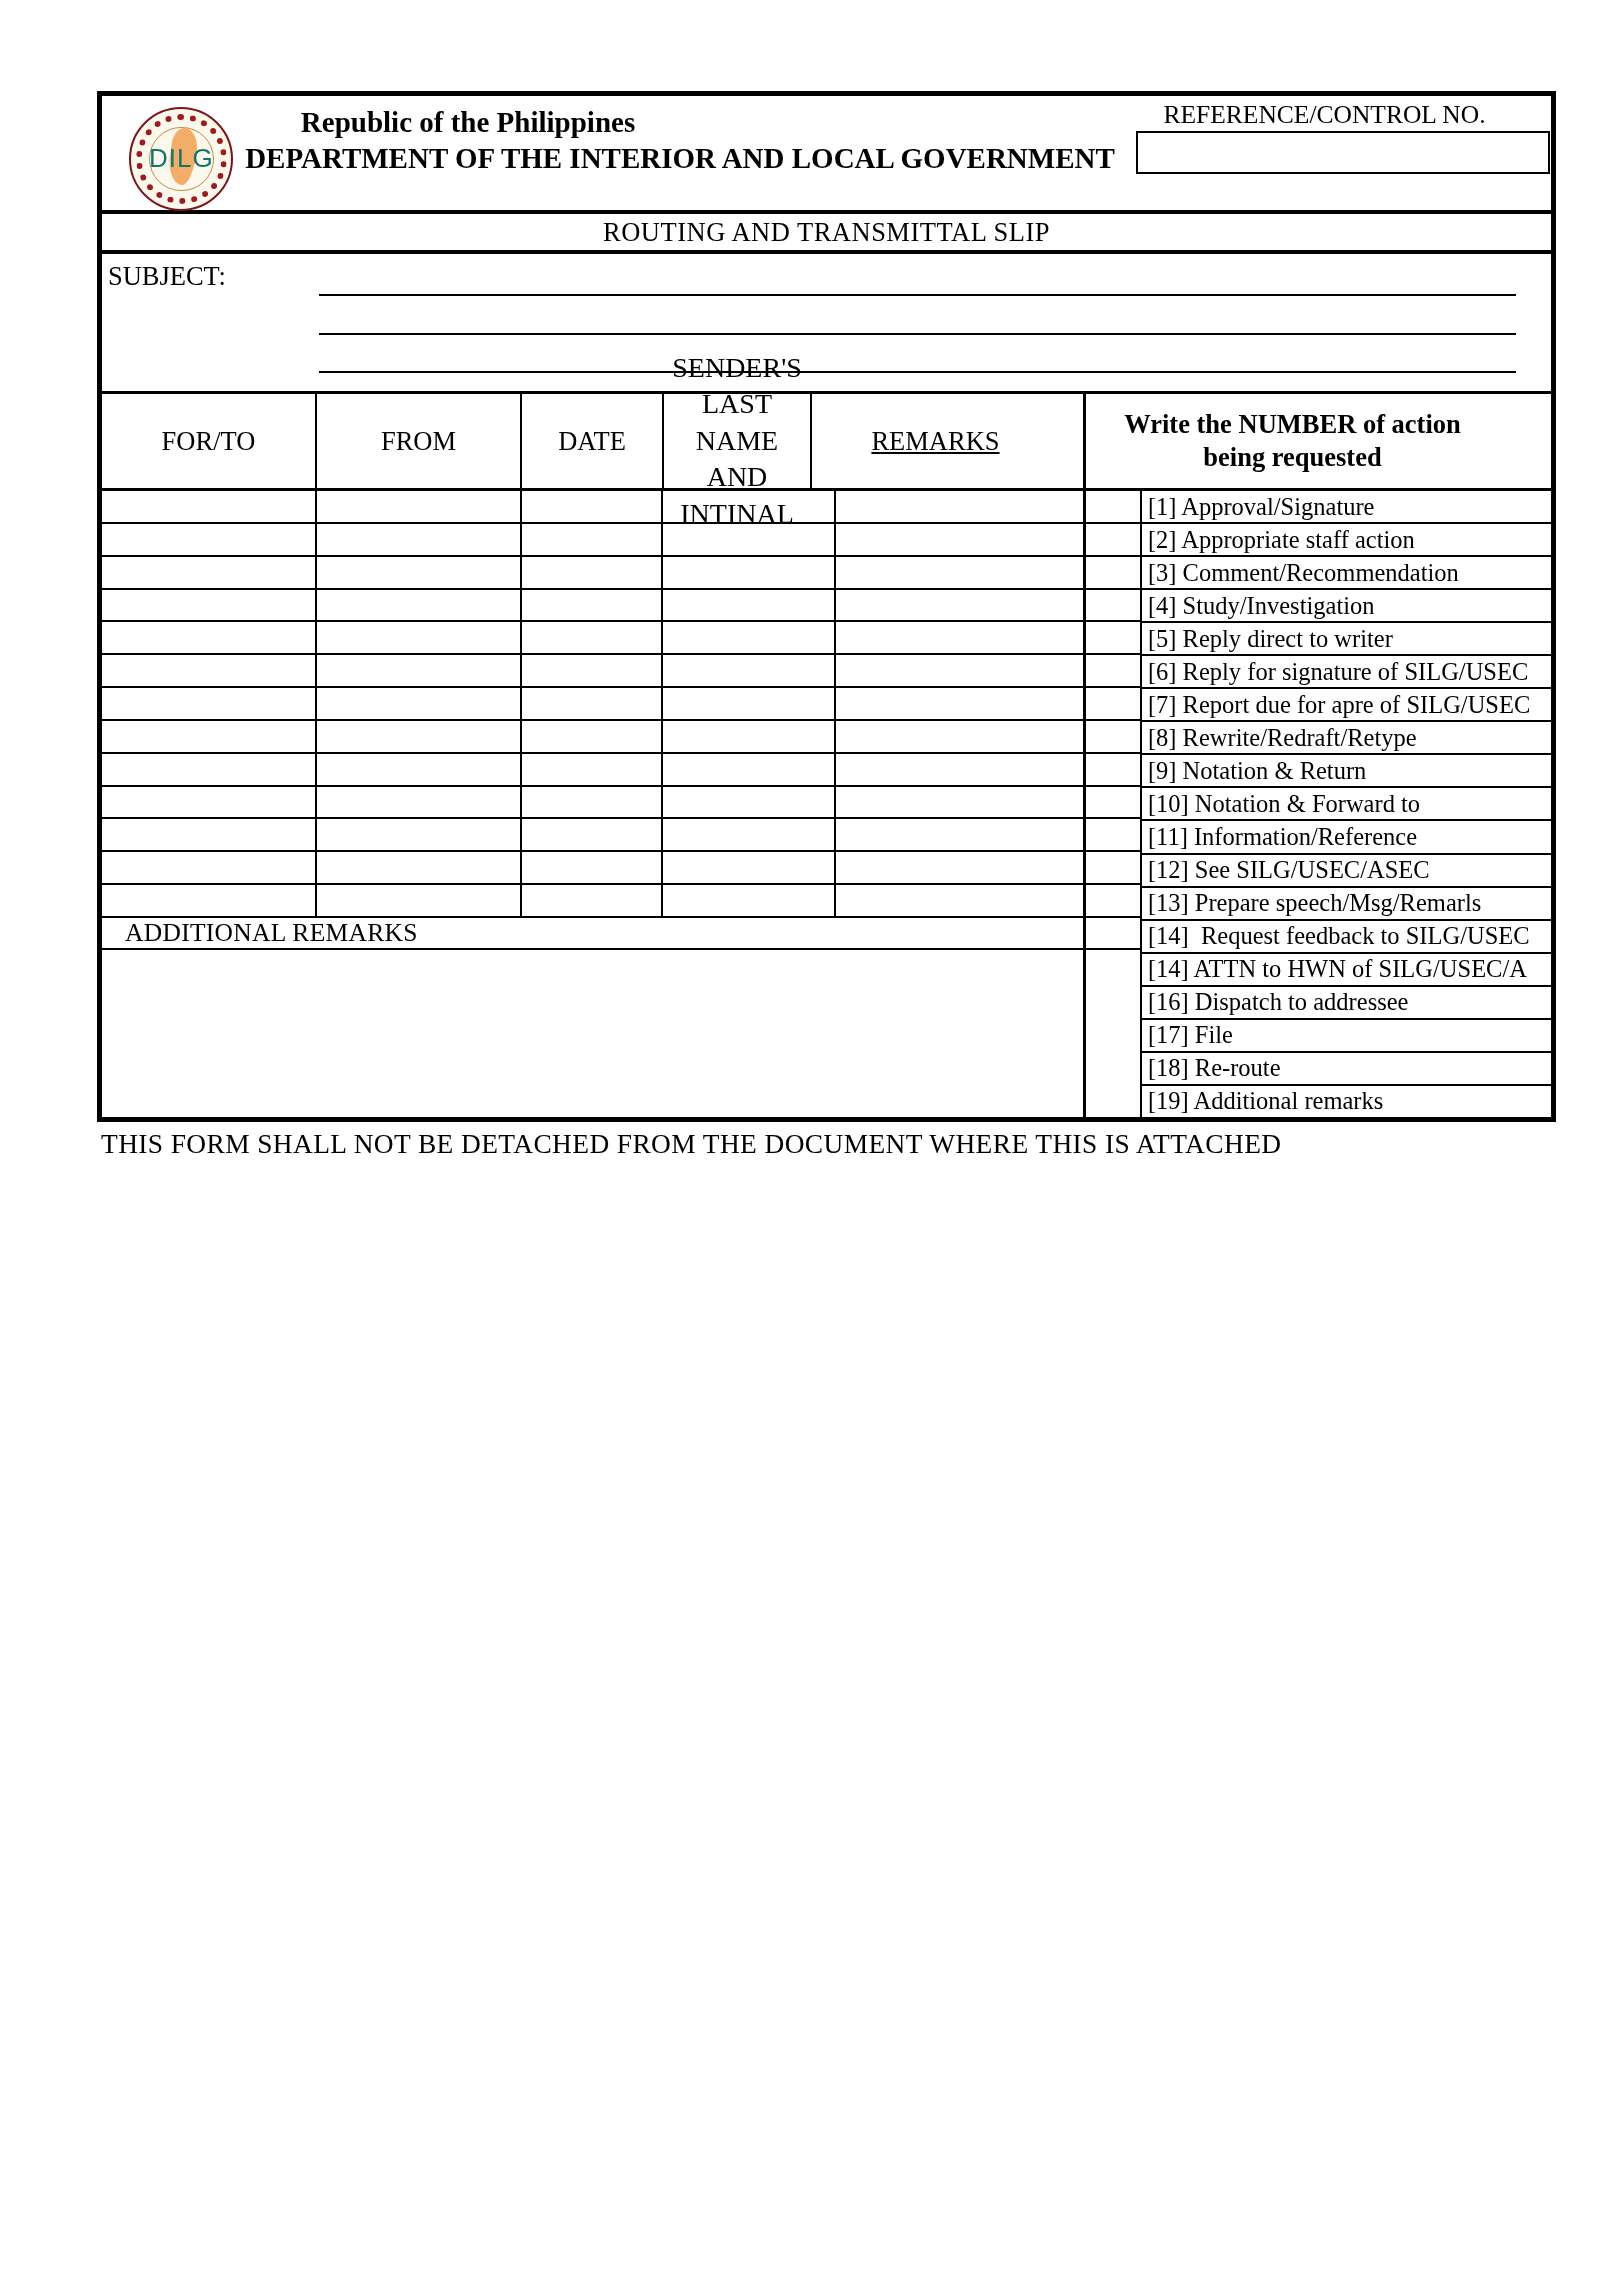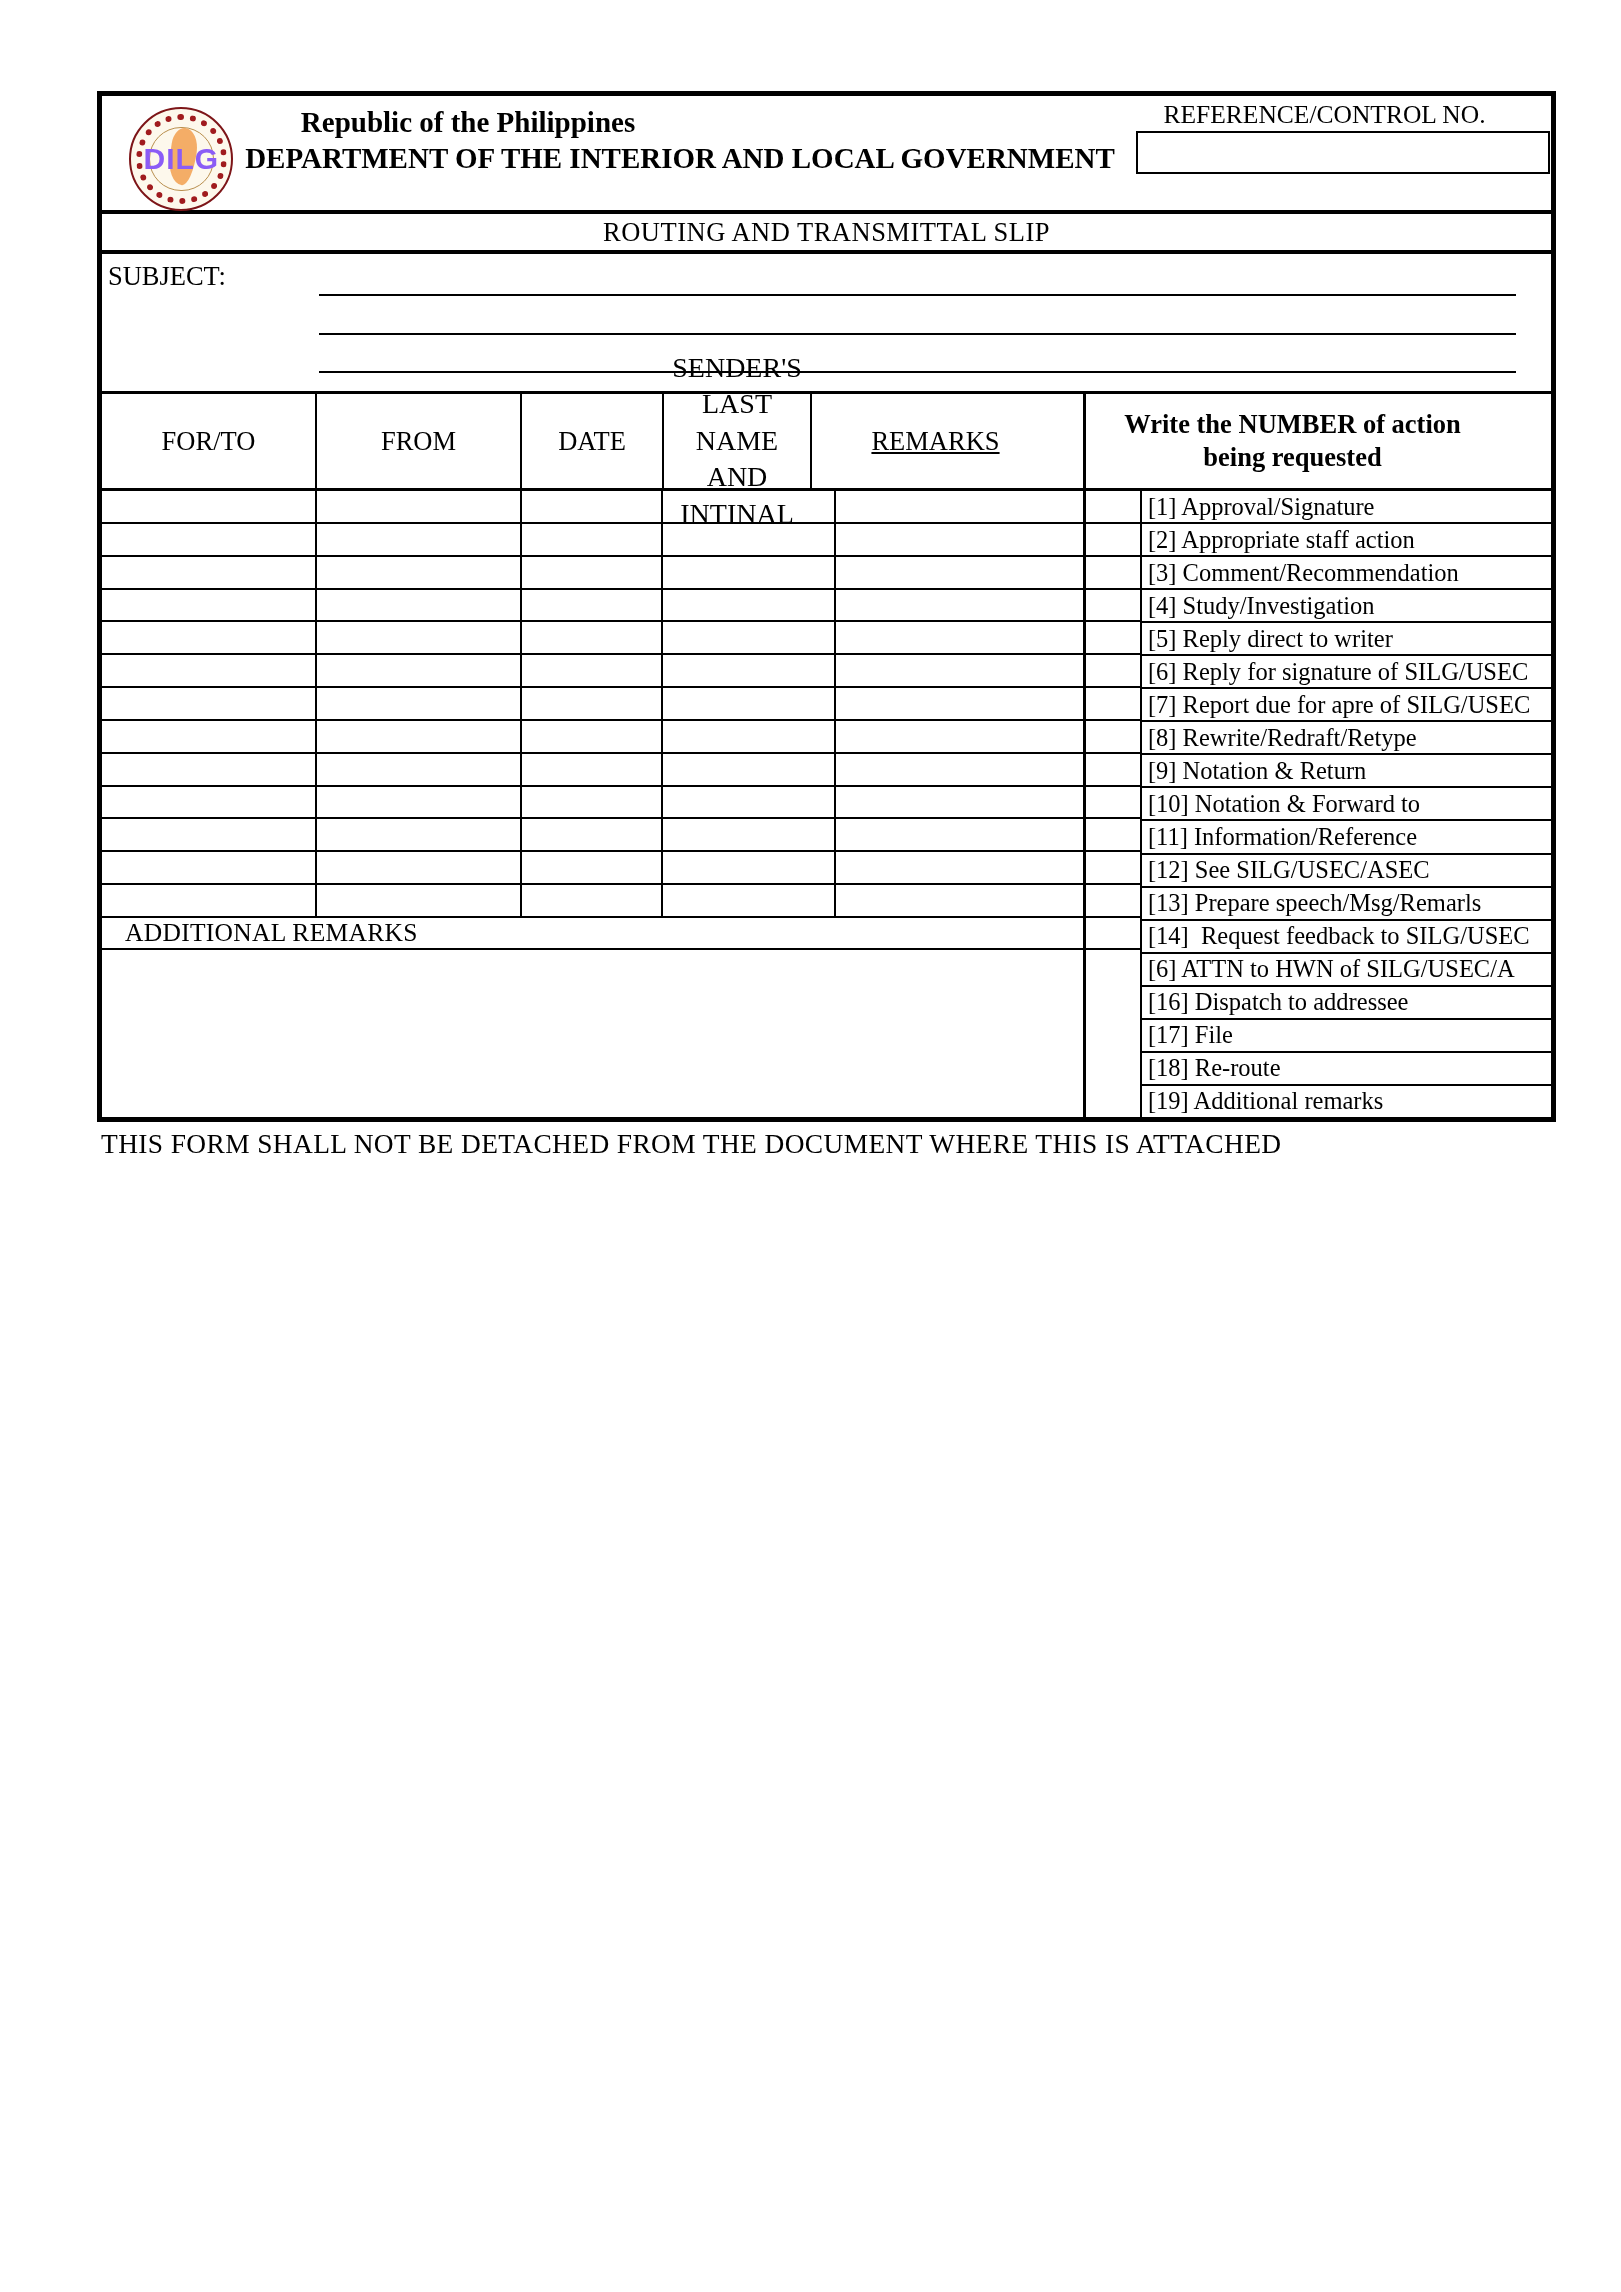--- a/index.html
+++ b/index.html
@@ -36,21 +36,21 @@
   .logo-map {
     position: absolute; left: 39px; top: 19.6px; width: 25.5px; height: 57px;
     background: #f2a050; opacity: .85;
     border-radius: 45% 55% 40% 60% / 30% 40% 60% 50%;
     transform: rotate(8deg);
   }
   .logo-text {
     position: absolute; inset: 0;
     display: flex; align-items: center; justify-content: center;
     font-family: "Liberation Sans", sans-serif;
-    font-weight: bold; font-size: 30px; letter-spacing: 1px; color: #8b5cf6;
+    font-weight: normal; font-size: 26px; letter-spacing: 1px; color: #0f766e;
   }
   .republic {
     position: absolute; left: 160px; top: 9.8px; width: 412px;
     text-align: center; font-weight: bold; font-size: 29px;
   }
   .dept {
     position: absolute; left: 132px; top: 46px; width: 892px;
     text-align: center; font-weight: bold; font-size: 29px;
   }
   .ref-label {
@@ -301,21 +301,21 @@
         <div class="action-row">[5] Reply direct to writer</div>
         <div class="action-row">[6] Reply for signature of SILG/USEC</div>
         <div class="action-row">[7] Report due for apre of SILG/USEC</div>
         <div class="action-row">[8] Rewrite/Redraft/Retype</div>
         <div class="action-row">[9] Notation &amp; Return</div>
         <div class="action-row">[10] Notation &amp; Forward to</div>
         <div class="action-row">[11] Information/Reference</div>
         <div class="action-row">[12] See SILG/USEC/ASEC</div>
         <div class="action-row">[13] Prepare speech/Msg/Remarls</div>
         <div class="action-row">[14]  Request feedback to SILG/USEC</div>
-        <div class="action-row">[6] ATTN to HWN of SILG/USEC/A</div>
+        <div class="action-row">[14] ATTN to HWN of SILG/USEC/A</div>
         <div class="action-row">[16] Dispatch to addressee</div>
         <div class="action-row">[17] File</div>
         <div class="action-row">[18] Re-route</div>
         <div class="action-row">[19] Additional remarks</div>
       </div>
 
   </div>
 
   <div class="footer">THIS FORM SHALL NOT BE DETACHED FROM THE DOCUMENT WHERE THIS IS ATTACHED</div>
 </div>

